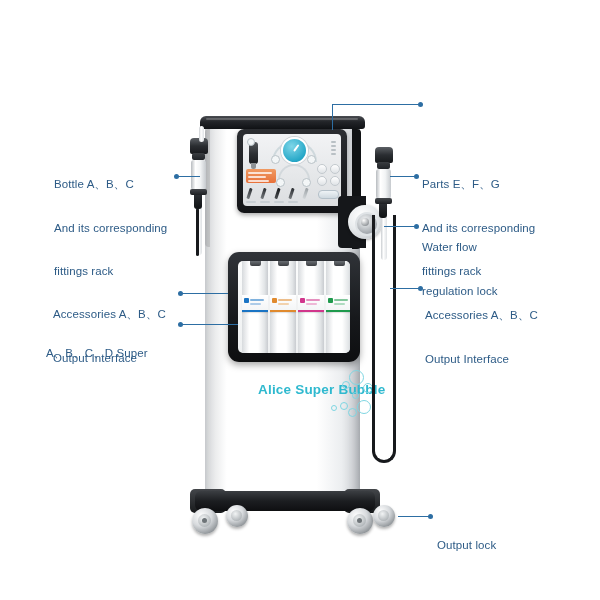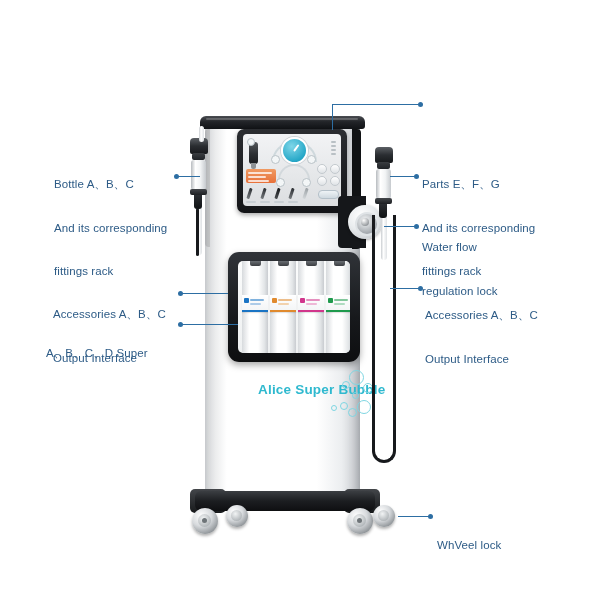--- a/index.html
+++ b/index.html
@@ -334,16 +334,16 @@
   <div class="lead" style="left:390px;top:288px;width:30px;"></div>
   <div class="dot" style="left:418px;top:286px;"></div>
   <div class="callout right" style="left:425px;top:279px;">
     <div>Accessories A、B、C</div>
     <div>Output Interface</div>
   </div>
 
   <div class="lead" style="left:398px;top:516px;width:32px;"></div>
   <div class="dot" style="left:428px;top:514px;"></div>
   <div class="callout right" style="left:437px;top:509px;">
-    <div>WhVeel lock</div>
+    <div>Output lock</div>
   </div>
 
 </div>
 
 </body></html>

